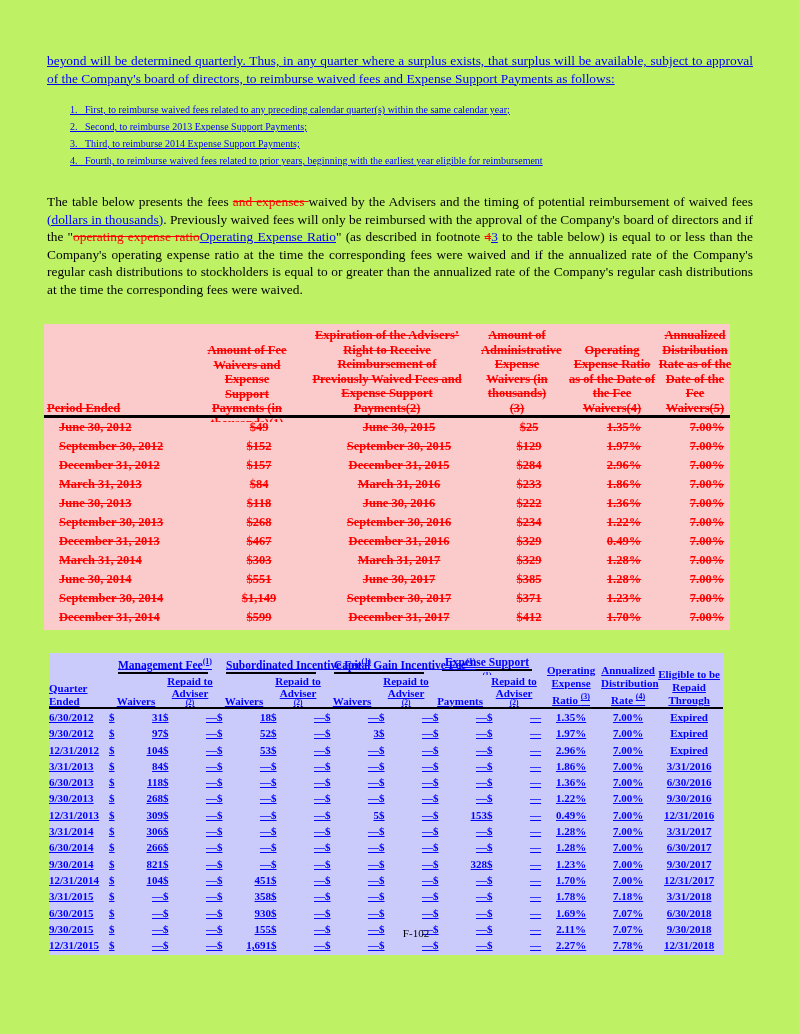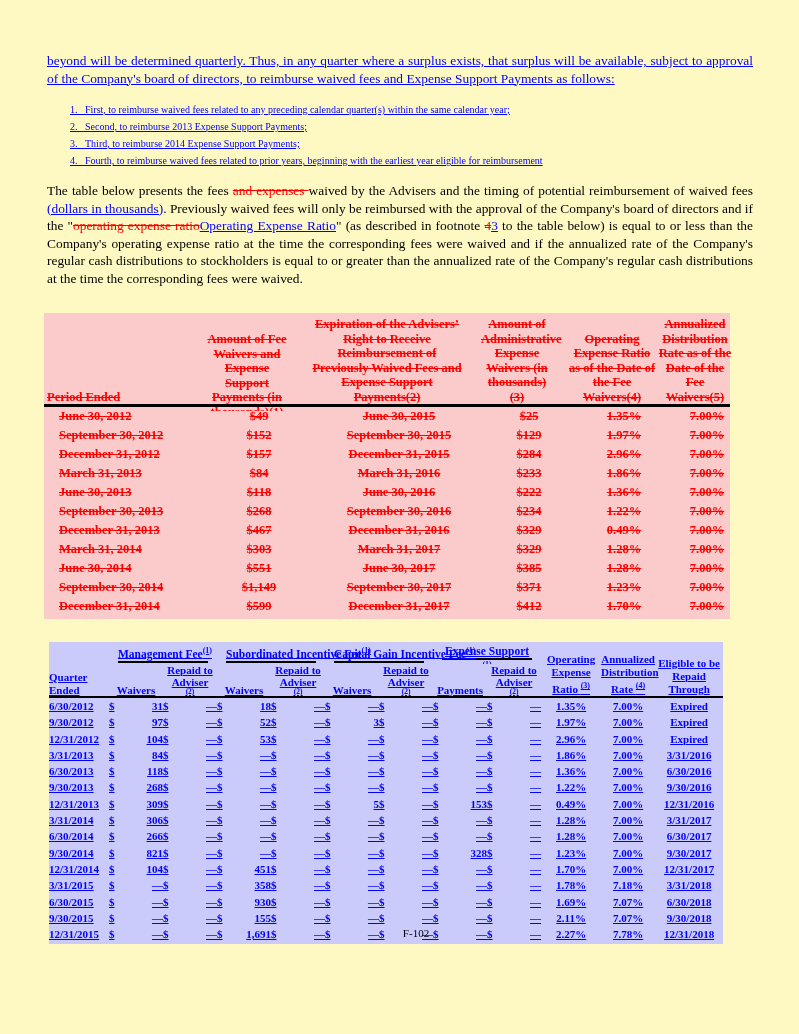--- a/index.html
+++ b/index.html
@@ -1,28 +1,28 @@
 <!DOCTYPE html>
 <html><head>
 <meta charset="utf-8">
 <style>
   html,body{margin:0;padding:0;background:#ffffff;}
   .page{
-    width:799px;height:1034px;position:relative;background:#fef9c3;
+    width:799px;height:1034px;position:relative;background:#bef264;
     font-family:"Liberation Serif", serif;color:#000;overflow:hidden;
   }
   .content{padding:52px 46px 0 47px;}
   .para{font-size:13.4px;line-height:17.5px;text-align:justify;}
   .ins{color:#0000FF;text-decoration:underline;}
   .seg-normal{color:#000;}
   .seg-inserted{color:#0000FF;text-decoration:underline;}
   .seg-deleted{color:#FF0000;text-decoration:line-through;}
   .olist{margin:14px 0 0 23px;font-size:10px;line-height:17px;}
   .list-row{white-space:nowrap;}
-  .fees-para{margin-top:13px;}
+  .fees-para{margin-top:24px;}
 
   
   .del-table{
     margin:26px 0 0 -3px;width:686px;background:#FBCACA;
     color:#FF0000;font-weight:bold;font-size:12.5px;
     padding:4px 0 3px 0;
   }
   .del-header{display:flex;align-items:flex-end;text-align:center;line-height:14.5px;}
   .dh{flex:0 0 auto;}
   .dh .hin{display:inline-block;text-decoration:line-through;}

